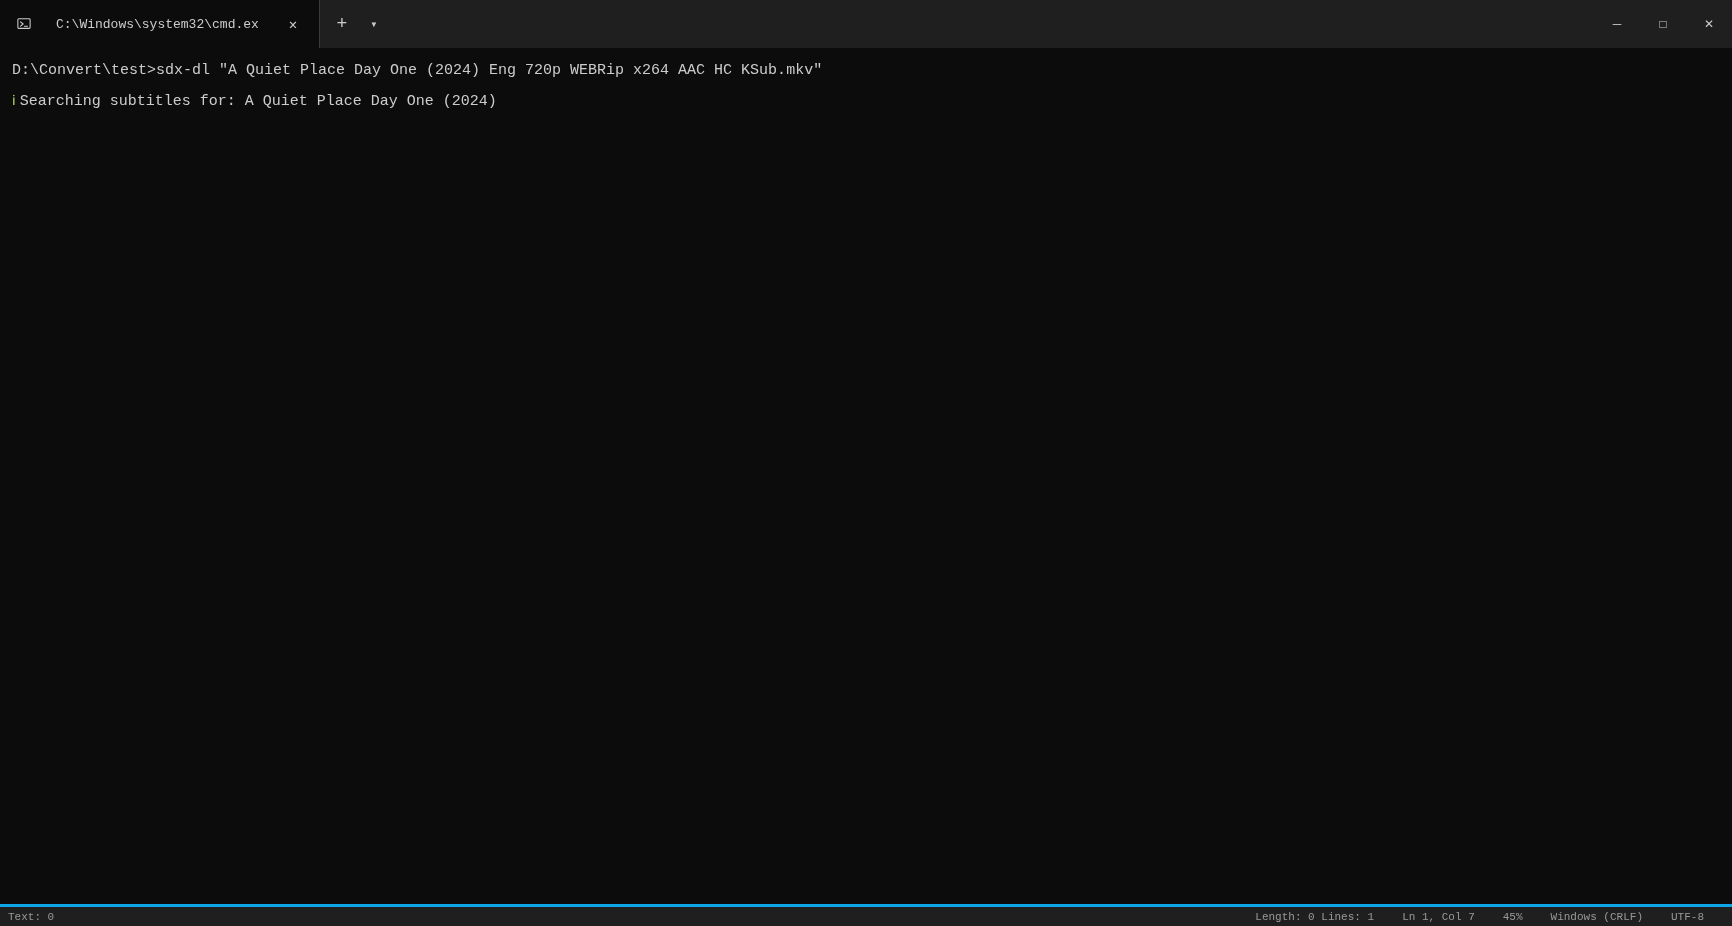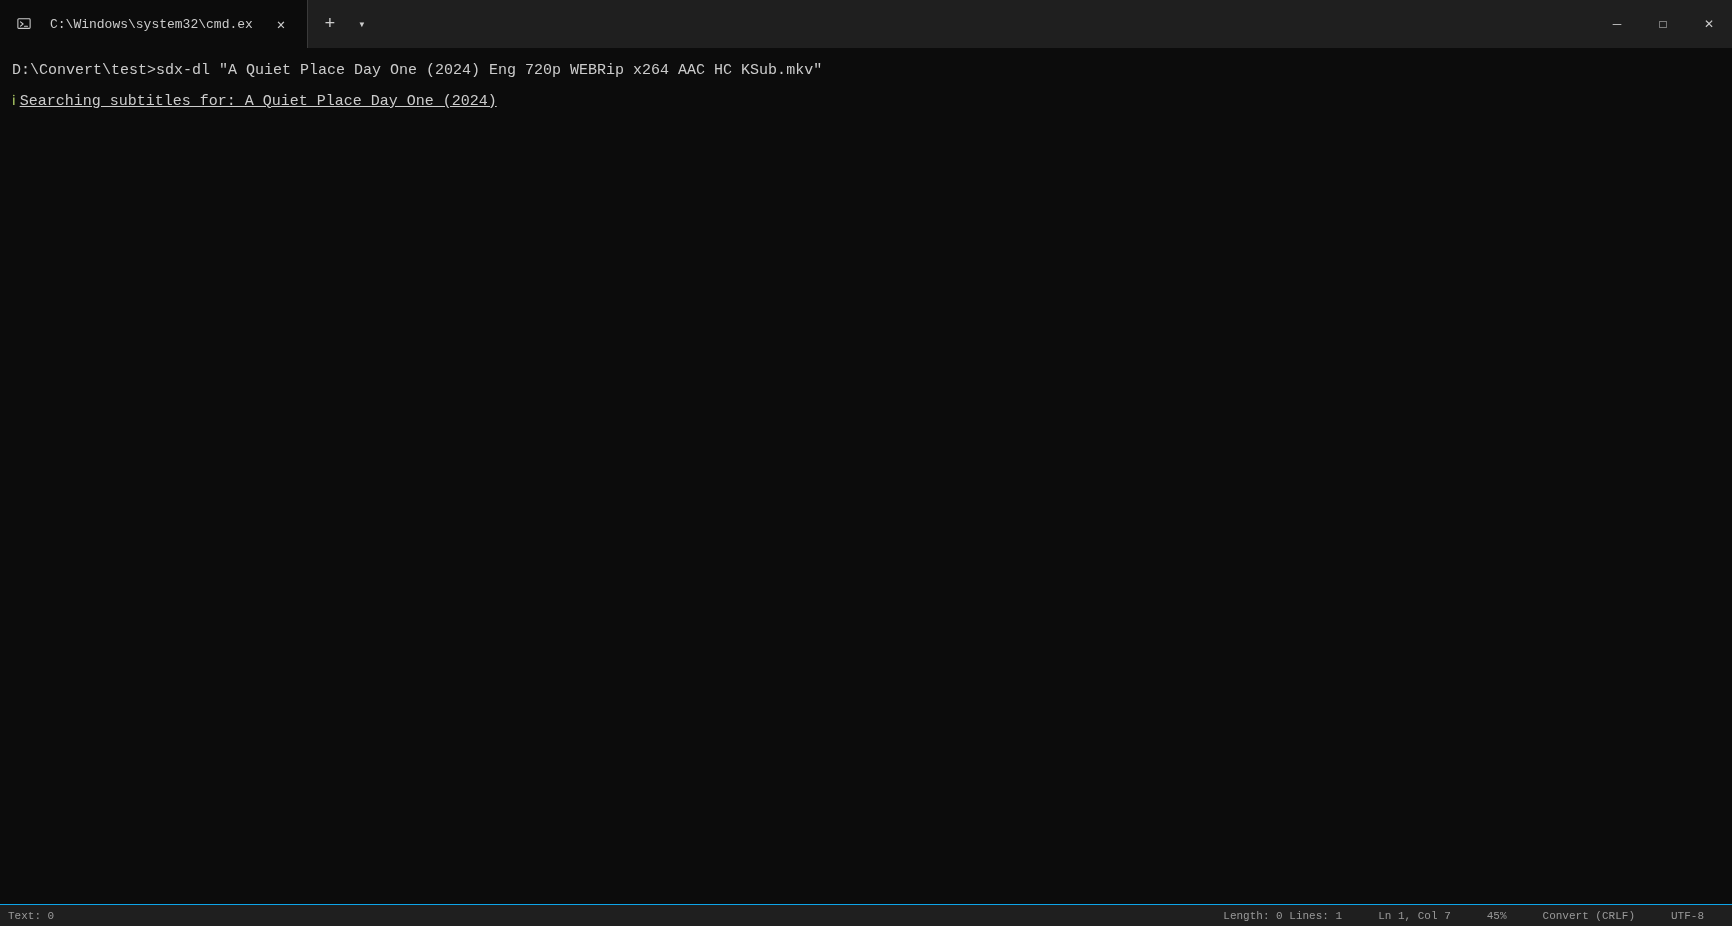--- a/index.html
+++ b/index.html
@@ -36,21 +36,21 @@
     .tab-area {
       display: flex;
       align-items: center;
       flex: 1;
       height: 100%;
     }
 
     .tab {
       display: flex;
       align-items: center;
-      gap: 18px;
+      gap: 24px;
       padding: 0 16px;
       height: 100%;
       background: #0c0c0c;
       color: #cccccc;
       font-size: 13px;
       border-right: 1px solid #3a3a3a;
       cursor: pointer;
       min-width: 180px;
     }
 
@@ -152,43 +152,42 @@
     }
 
     .info-icon {
       color: #b5d56a;
       margin-right: 4px;
       font-size: 14px;
     }
 
     .info-text {
       color: #cccccc;
-      text-decoration: underline;
     }
 
     .status-bar {
       height: 22px;
       background: #1f1f1f;
       display: flex;
       align-items: center;
       padding: 0 8px;
       flex-shrink: 0;
-      border-top: 1px solid #0ea5e9;
+      border-top: 3px solid #0ea5e9;
     }
 
     .status-item {
       color: #999;
       font-size: 11px;
       margin-right: 20px;
     }
 
     .status-right {
       margin-left: auto;
       display: flex;
-      gap: 16px;
+      gap: 8px;
     }
   </style>
 </head>
 <body>
 
 <div class="window">
 
   <div class="title-bar">
     <div class="tab-area">
 
@@ -233,18 +232,18 @@
       <span class="info-text">Searching subtitles for: A Quiet Place Day One (2024)</span>
     </div>
   </div>
 
   <div class="status-bar">
     <span class="status-item">Text: 0</span>
     <div class="status-right">
       <span class="status-item">Length: 0   Lines: 1</span>
       <span class="status-item">Ln 1, Col 7</span>
       <span class="status-item">45%</span>
-      <span class="status-item">Convert (CRLF)</span>
+      <span class="status-item">Windows (CRLF)</span>
       <span class="status-item">UTF-8</span>
     </div>
   </div>
 
 </div>
 
 </body></html>

